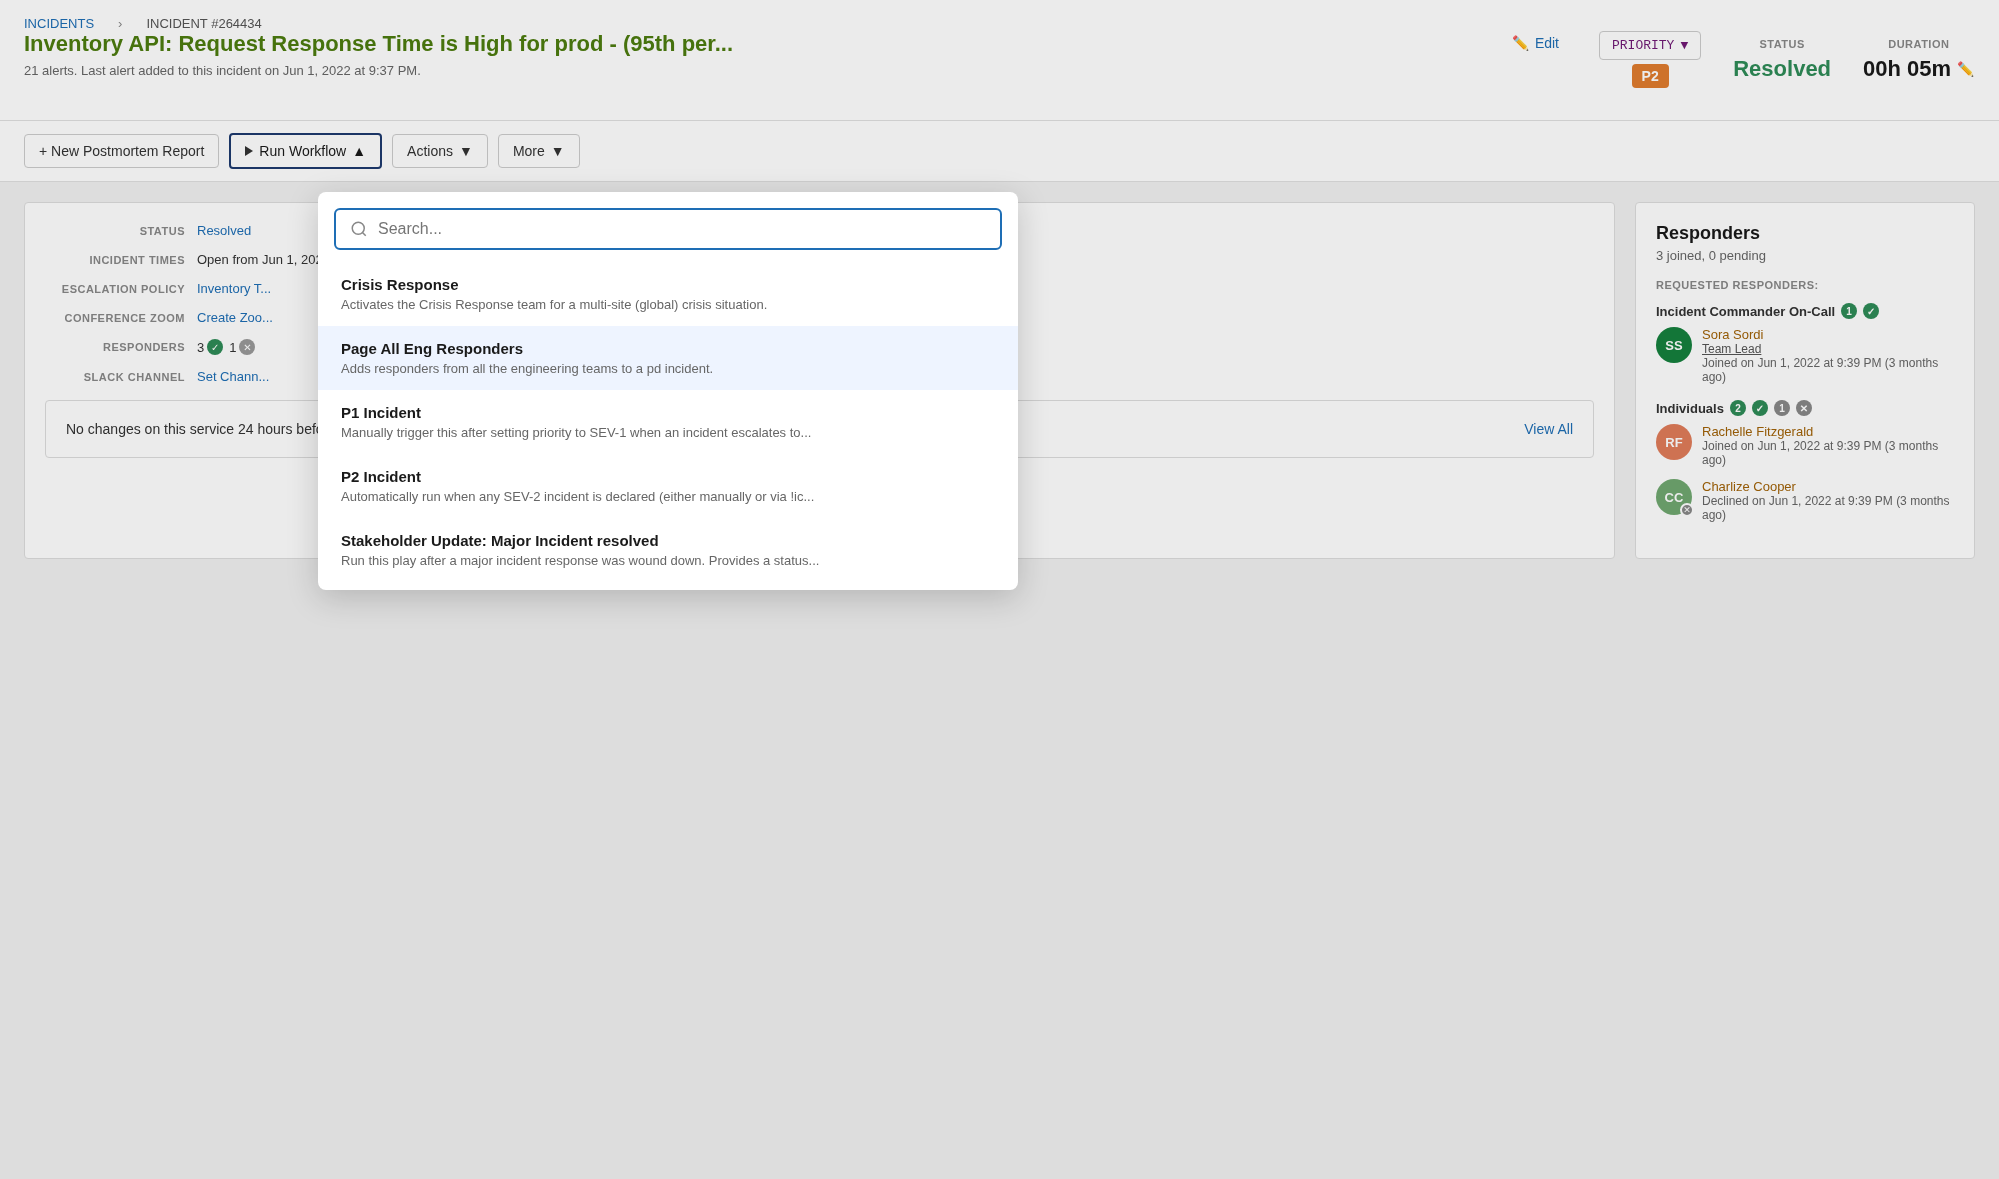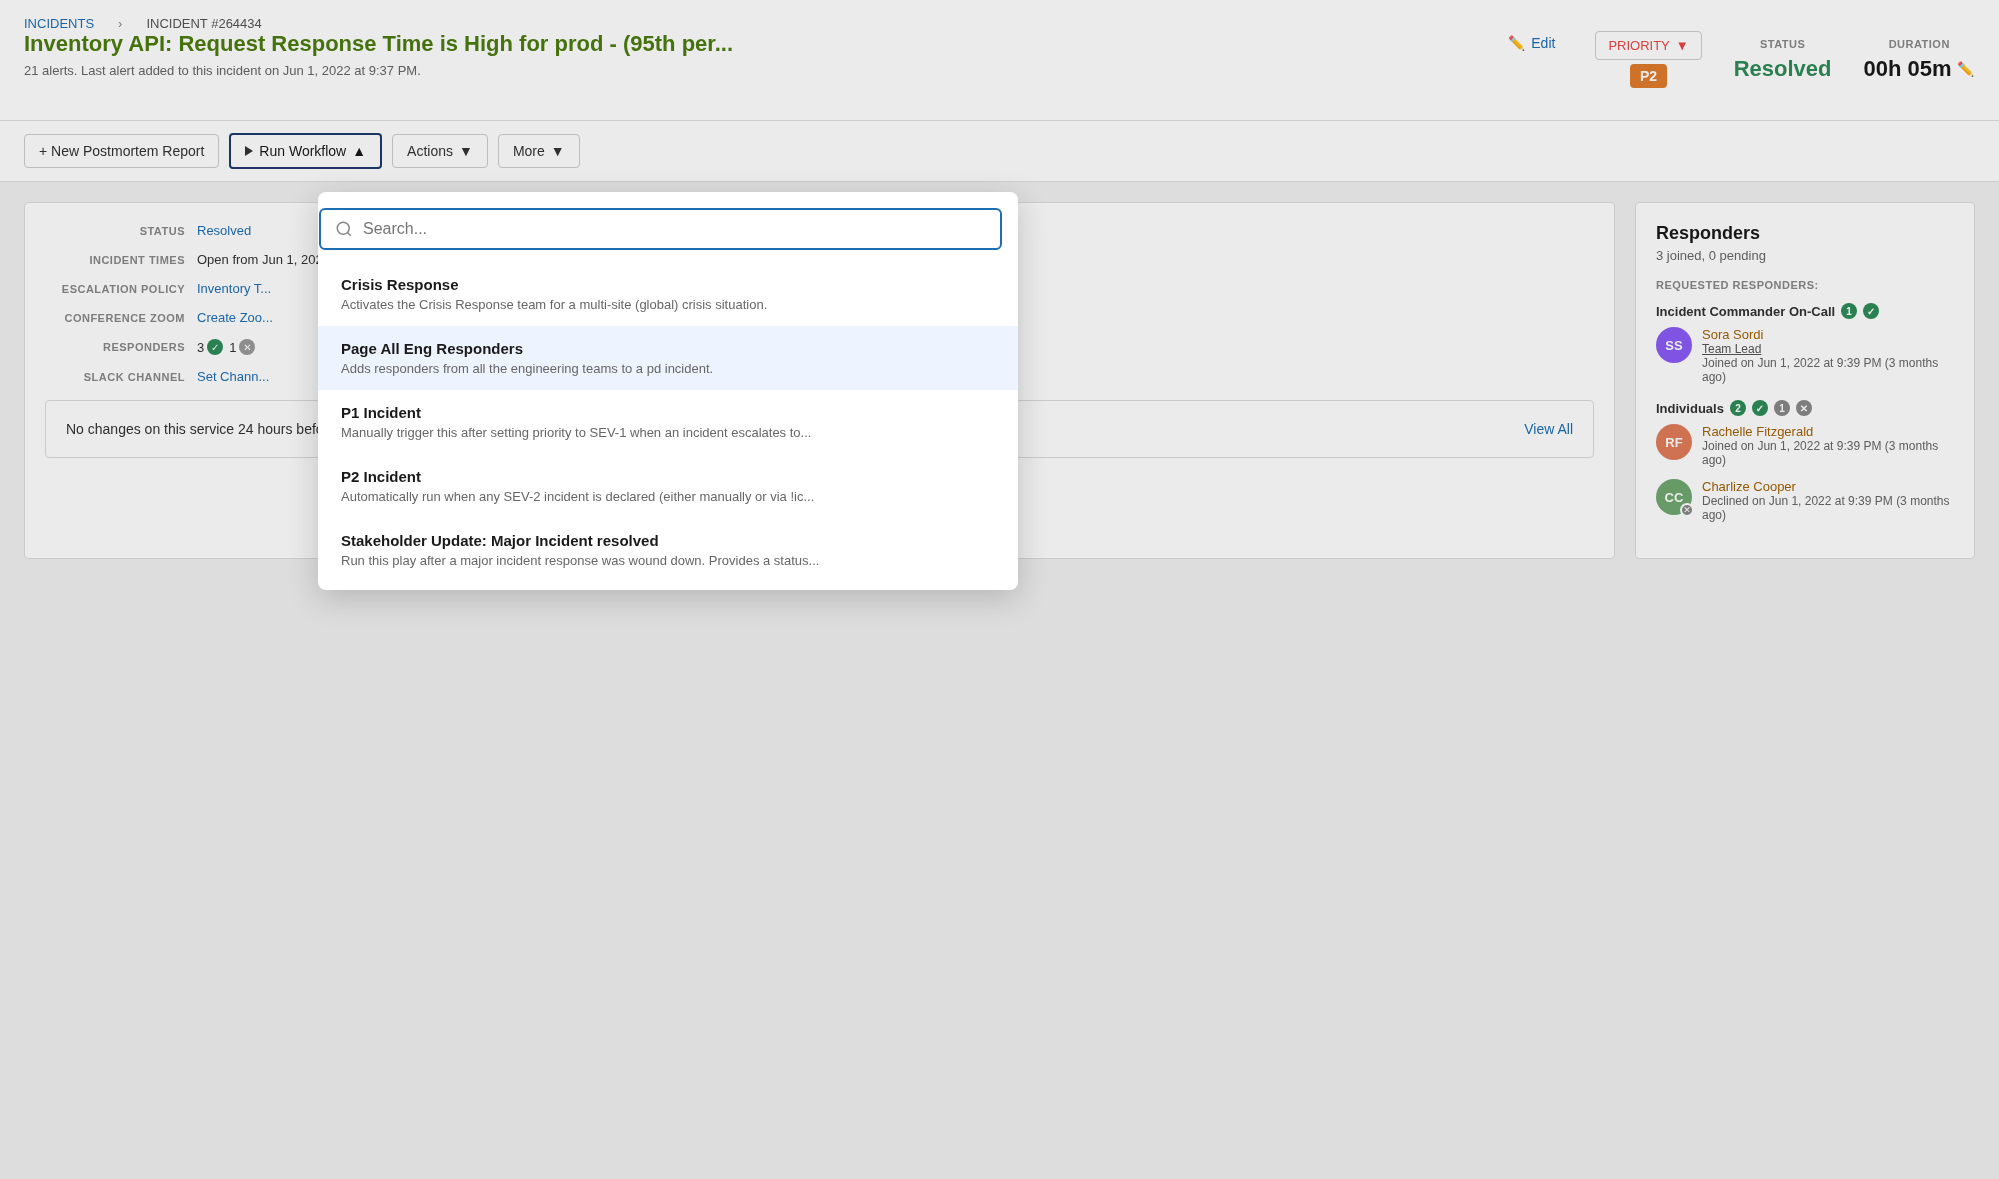--- a/index.html
+++ b/index.html
@@ -107,21 +107,22 @@
     .priority-btn {
       display: flex;
       align-items: center;
       gap: 6px;
       border: 1px solid #ccc;
       background: #fff;
       padding: 6px 12px;
       border-radius: 4px;
       cursor: pointer;
       font-size: 13px;
-      color: #ef4444;
+      color: #701a75;
+      font-family: Liberation Mono, monospace;
     }
 
     .priority-badge {
       background: #e07c2e;
       color: #fff;
       font-weight: 700;
       font-size: 14px;
       padding: 4px 10px;
       border-radius: 4px;
       margin-top: 4px;
@@ -346,21 +347,21 @@
       width: 100%;
       height: 100%;
       display: flex;
       align-items: center;
       justify-content: center;
       font-weight: 600;
       font-size: 13px;
       color: #fff;
     }
 
-    .avatar-ss { background: #8b5cf6; }
+    .avatar-ss { background: #15803d; }
     .avatar-ae { background: #5b9bd5; }
     .avatar-rf { background: #e07c5a; }
     .avatar-cc { background: #70a870; }
 
     .responder-info .name {
       color: #a16207;
       font-size: 13px;
       font-weight: 500;
     }
 
@@ -389,21 +390,21 @@
       left: 318px;
       width: 700px;
       background: #fff;
       border-radius: 8px;
       box-shadow: 0 8px 32px rgba(0,0,0,0.18);
       z-index: 200;
       overflow: hidden;
     }
 
     .search-container {
-      padding: 16px 16px 12px 1px;
+      padding: 16px 16px 12px 16px;
     }
 
     .search-box {
       display: flex;
       align-items: center;
       gap: 10px;
       border: 2px solid #1e6eb5;
       border-radius: 6px;
       padding: 10px 14px;
       background: #fff;

